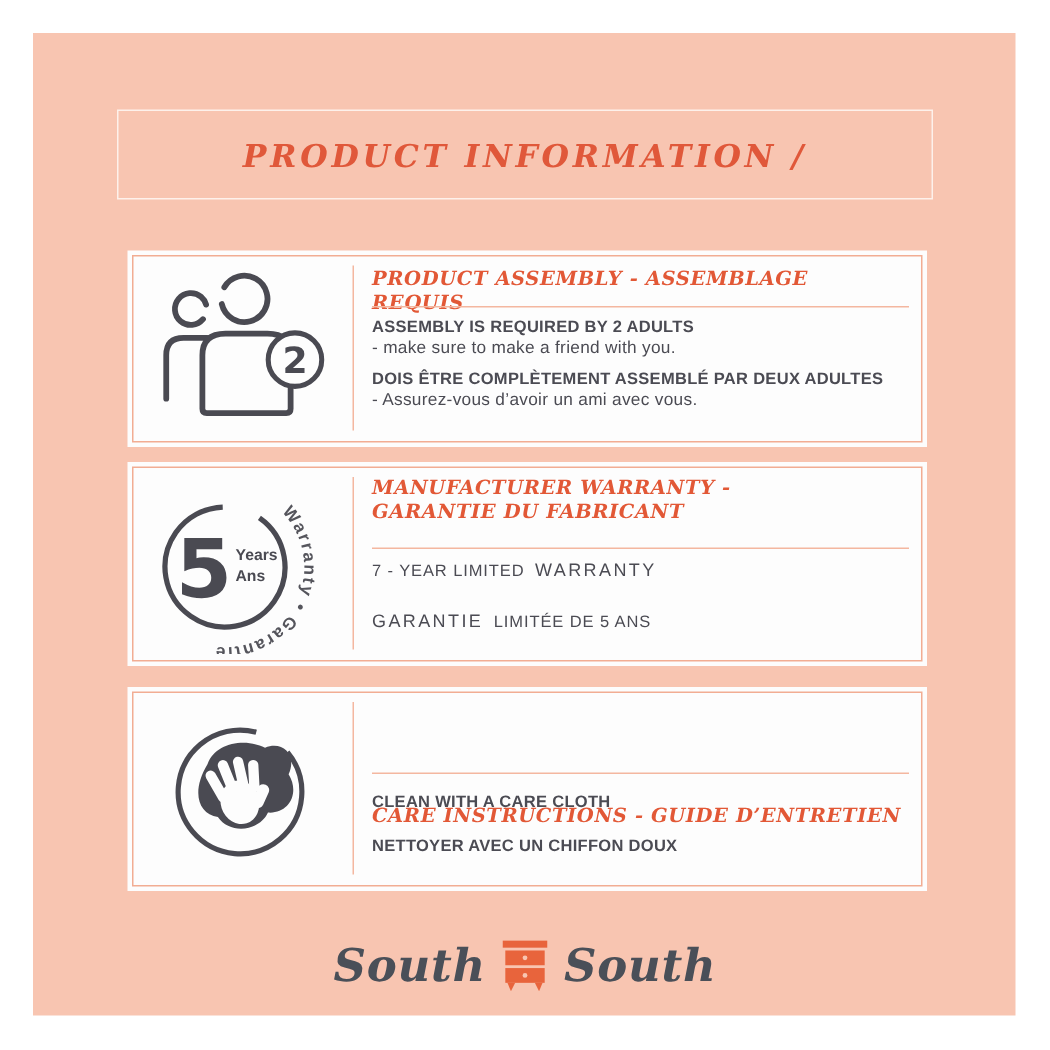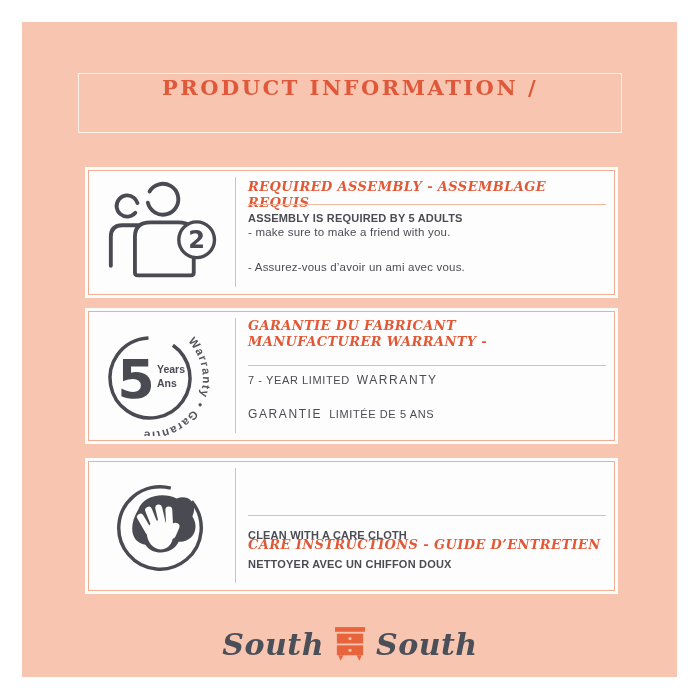--- a/index.html
+++ b/index.html
@@ -3,21 +3,21 @@
 <meta charset="utf-8">
 <style>
   * { margin: 0; padding: 0; box-sizing: border-box; }
   html, body { width: 700px; height: 700px; background: #ffffff; font-family: "Liberation Sans", sans-serif; }
   .page { position: relative; width: 700px; height: 700px; background: #ffffff; overflow: hidden; }
   .panel { position: absolute; left: 22px; top: 22px; width: 655px; height: 655px; background: #F8C5B1; }
 
   .title-box {
     position: absolute; left: 78px; top: 73px; width: 544px; height: 60px;
     border: 1.5px solid rgba(255,255,255,0.75);
-    display: flex; flex-direction: column; align-items: center; 
+    display: flex; flex-direction: column; align-items: center; justify-content: center; font-style: italic;
   }
   .title-line {
     font-family: "DejaVu Serif", serif; font-weight: bold;
     font-size: 21px; line-height: 27px; letter-spacing: 2.5px;
     color: #E0583A; text-align: center; white-space: nowrap;
   }
 
   .card { position: absolute; left: 85px; width: 533px; background: #FDFDFD; }
   .card-inner { position: absolute; left: 3px; top: 3px; right: 3px; bottom: 3px; border: 1px solid #F2AD93; pointer-events: none; }
   #card-assembly { top: 167px; height: 131px; }
@@ -70,24 +70,25 @@
         </g>
         <g stroke="#4A4A52" stroke-width="4" stroke-linecap="round">
           <circle cx="64" cy="21" r="16" fill="#FDFDFD" stroke-dasharray="88 13" transform="rotate(-150 64 21)"></circle>
           <path d="M35,97 V60 Q35,45 51,45 H80 Q96,45 96,60 V97 Q96,100 93,100 H38 Q35,100 35,97 Z" fill="#FDFDFD"></path>
           <circle cx="99" cy="63" r="18.5" fill="#FDFDFD" stroke-width="3.5"></circle>
         </g>
         <text x="99" y="72" text-anchor="middle" font-family="DejaVu Sans, sans-serif" font-size="25" font-weight="bold" fill="#4A4A52">2</text>
       </svg>
     </div>
     <div class="vdivider"></div>
-    <div class="heading" style="top:12px;">REQUIRED ASSEMBLY - ASSEMBLAGE REQUIS</div>
+    <div class="heading" style="top:12px;">PRODUCT ASSEMBLY - ASSEMBLAGE REQUIS</div>
     <div class="hdivider" style="top:37px;"></div>
-    <div class="body-line b-bold" style="top:45px;">ASSEMBLY IS REQUIRED BY 5 ADULTS</div>
+    <div class="body-line b-bold" style="top:45px;">ASSEMBLY IS REQUIRED BY 2 ADULTS</div>
     <div class="body-line b-reg" style="top:59px;">- make sure to make a friend with you.</div>
+    <div class="body-line b-bold" style="top:80px;">DOIS ÊTRE COMPLÈTEMENT ASSEMBLÉ PAR DEUX ADULTES</div>
     <div class="body-line b-reg" style="top:94px;">- Assurez-vous d’avoir un ami avec vous.</div>
   </section>
 
   <section class="card" id="card-warranty">
     <div class="card-inner"></div>
     <div class="icon-slot">
       <svg width="126" height="120" viewBox="0 0 126 120" fill="none">
         <defs>
           <path id="warrArc" d="M 90.8 25.3 A 53 53 0 0 1 14.5 99.5" fill="none"></path>
         </defs>
@@ -95,22 +96,22 @@
         <text x="39" y="82" text-anchor="middle" font-family="DejaVu Sans, sans-serif" font-size="54" font-weight="bold" fill="#4A4A52">5</text>
         <text x="60" y="57" font-family="Liberation Sans, sans-serif" font-size="10.5" font-weight="bold" fill="#4A4A52">Years</text>
         <text x="60" y="71" font-family="Liberation Sans, sans-serif" font-size="10.5" font-weight="bold" fill="#4A4A52">Ans</text>
         <text font-family="Liberation Sans, sans-serif" font-size="11.5" font-weight="bold" fill="#55555C" letter-spacing="1.3">
           <textPath href="#warrArc" startOffset="0">Warranty • Garantie</textPath>
         </text>
       </svg>
     </div>
     <div class="vdivider"></div>
     <div class="heading" style="top:10px;">
+      <div>MANUFACTURER WARRANTY -</div>
       <div>GARANTIE DU FABRICANT</div>
-      <div>MANUFACTURER WARRANTY -</div>
     </div>
     <div class="hdivider" style="top:57px;"></div>
     <div class="body-line b-mixed" style="top:65px;">
       <span>7 - YEAR LIMITED</span>
       <span class="b-big">WARRANTY</span>
     </div>
     <div class="body-line b-mixed" style="top:99px;">
       <span class="b-big">GARANTIE</span>
       <span>LIMITÉE DE 5 ANS</span>
     </div>

